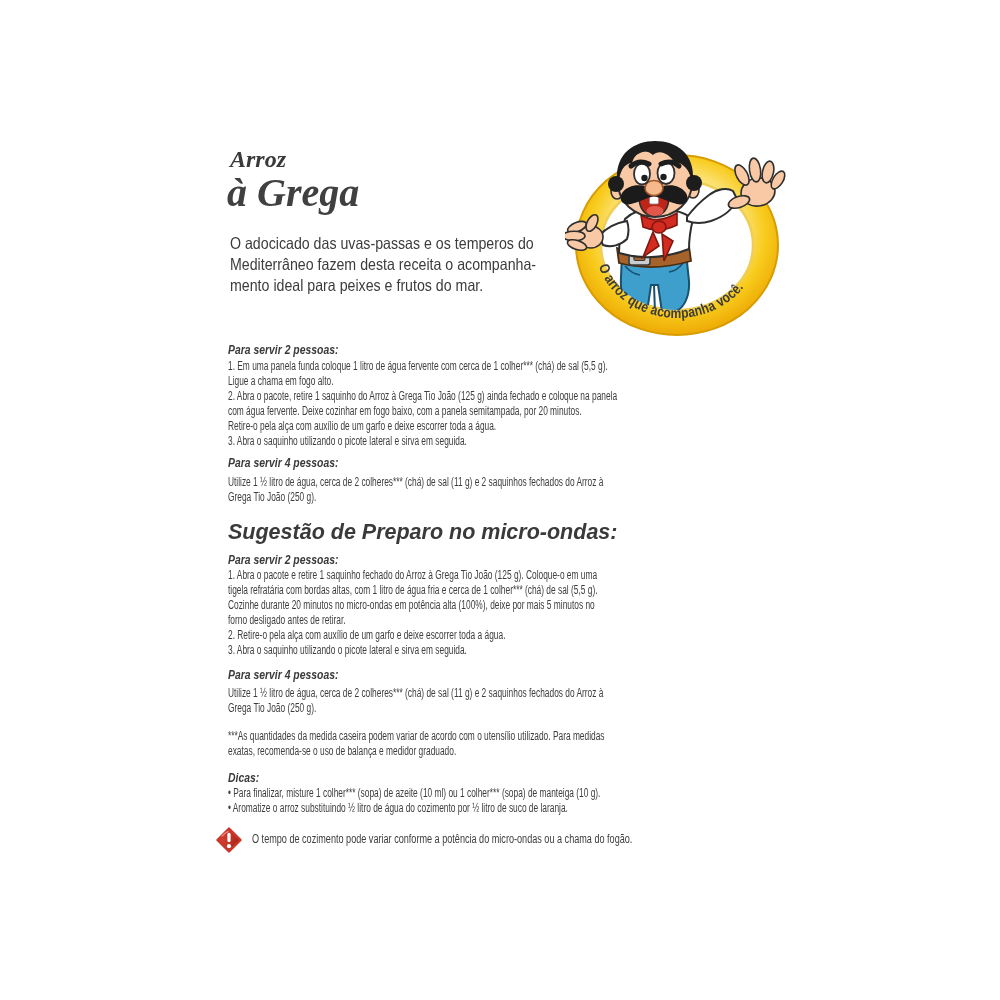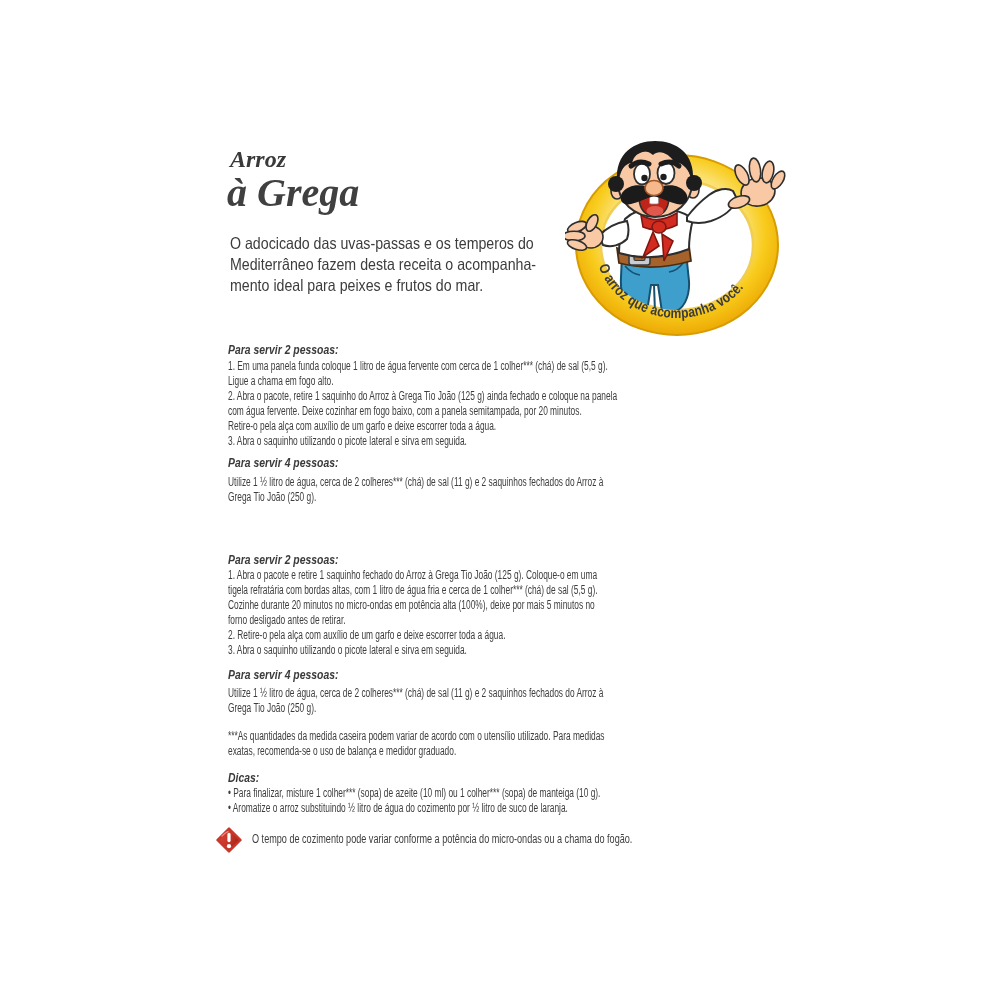--- a/index.html
+++ b/index.html
@@ -151,20 +151,21 @@
   <div class="body pre cx68" id="steps-stove2">1. Em uma panela funda coloque 1 litro de água fervente com cerca de 1 colher*** (chá) de sal (5,5 g).
 Ligue a chama em fogo alto.
 2. Abra o pacote, retire 1 saquinho do Arroz à Grega Tio João (125 g) ainda fechado e coloque na panela
 com água fervente. Deixe cozinhar em fogo baixo, com a panela semitampada, por 20 minutos.
 Retire-o pela alça com auxílio de um garfo e deixe escorrer toda a água.
 3. Abra o saquinho utilizando o picote lateral e sirva em seguida.</div>
   <div class="sub cx80" id="sub-stove4">Para servir 4 pessoas:</div>
   <div class="body pre cx68" id="text-stove4">Utilize 1 ½ litro de água, cerca de 2 colheres*** (chá) de sal (11 g) e 2 saquinhos fechados do Arroz à
 Grega Tio João (250 g).</div>
 
+  <div class="h1" id="h-micro">Sugestão de Preparo no micro-ondas:</div>
   <div class="sub cx80" id="sub-micro2">Para servir 2 pessoas:</div>
   <div class="body pre cx68" id="steps-micro2">1. Abra o pacote e retire 1 saquinho fechado do Arroz à Grega Tio João (125 g). Coloque-o em uma
 tigela refratária com bordas altas, com 1 litro de água fria e cerca de 1 colher*** (chá) de sal (5,5 g).
 Cozinhe durante 20 minutos no micro-ondas em potência alta (100%), deixe por mais 5 minutos no
 forno desligado antes de retirar.
 2. Retire-o pela alça com auxílio de um garfo e deixe escorrer toda a água.
 3. Abra o saquinho utilizando o picote lateral e sirva em seguida.</div>
   <div class="sub cx80" id="sub-micro4">Para servir 4 pessoas:</div>
   <div class="body pre cx68" id="text-micro4">Utilize 1 ½ litro de água, cerca de 2 colheres*** (chá) de sal (11 g) e 2 saquinhos fechados do Arroz à
 Grega Tio João (250 g).</div>

